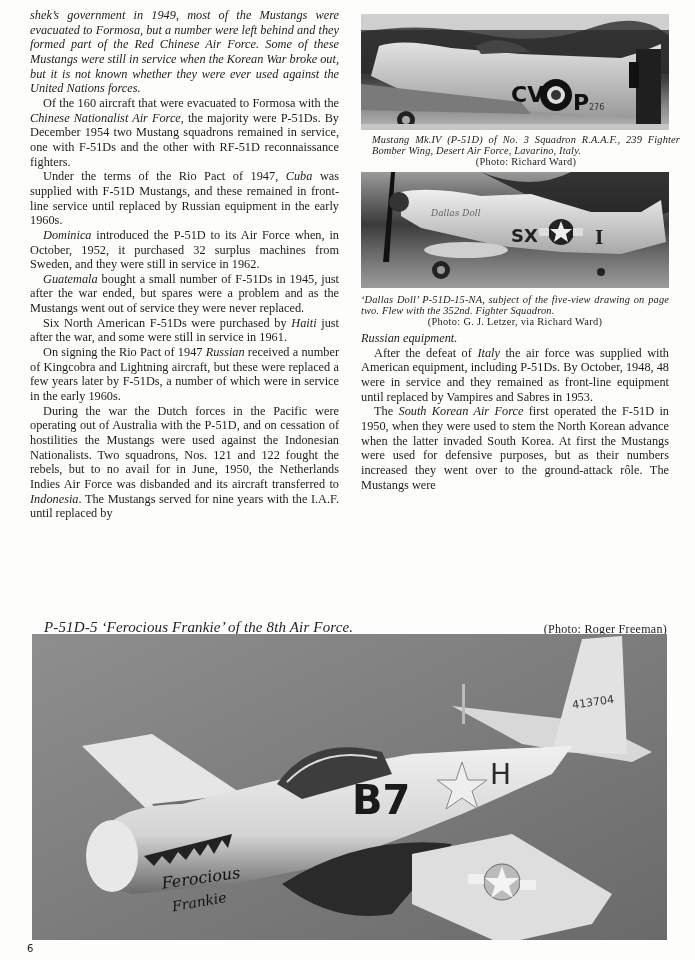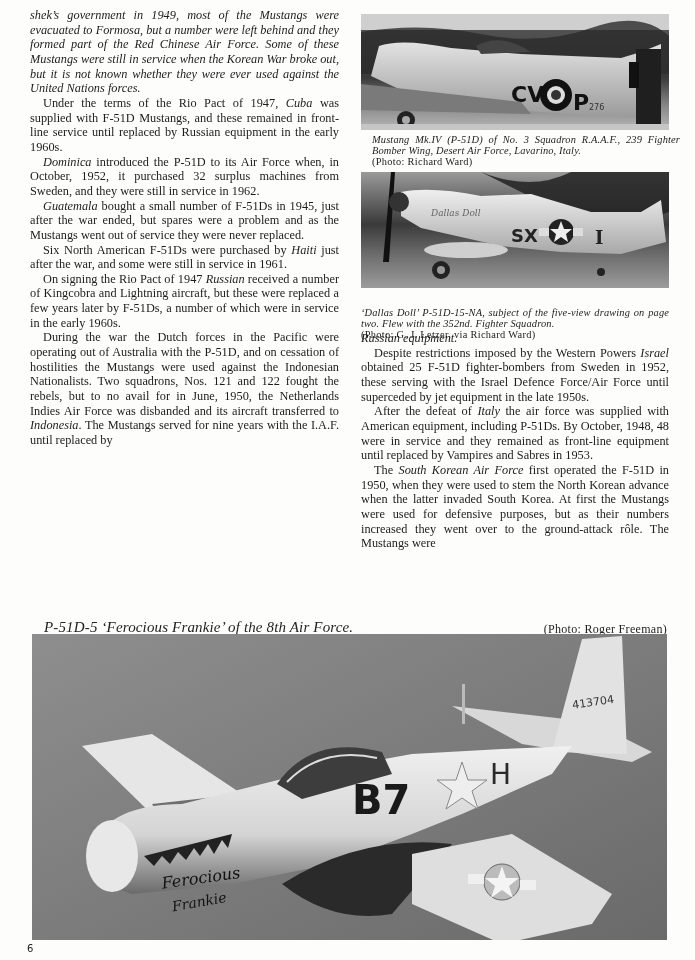--- a/index.html
+++ b/index.html
@@ -15,36 +15,37 @@
   .col p.noindent { text-indent:0;font-style:italic; }
   #col-left { left:30px; top:8px; width:309px; }
   #col-right-text { left:361px; top:331px; width:308px; }
   .photo {
     position:absolute; overflow:hidden; background:#777;
   }
   .caption {
     position:absolute; font-size:10.4px; line-height:11.2px; font-style:italic;
     text-align:justify; color:#222; letter-spacing:0.15px;
   }
-  .credit { font-style:normal; display:block; text-align:left; letter-spacing:0.3px; }
+  .credit { font-style:normal; display:block; text-align:center; letter-spacing:0.3px; }
   #photo1 { left:361px; top:14px; width:308px; height:116px;text-align:center; }
   #cap1 { left:372px; top:134px; width:308px; }
   #photo2 { left:361px; top:172px; width:308px; height:116px; }
-  #cap2 { left:361px; top:294px; width:308px;margin-top:13px; }
+  #cap2 { left:361px; top:294px; width:308px; }
   #cap-main { left:44px; top:622px; font-size:15px; }
   #credit-main { position:absolute; right:28px; top:622px; font-size:12px; font-style:normal; letter-spacing:0.3px; color:#222; }
   #photo-main { left:32px; top:612px; width:635px; height:328px; }
   #page-number { position:absolute; left:27px; top:943px; font-family:"DejaVu Sans", sans-serif; font-size:10px; }
   svg { display:block; }
 </style>
 </head>
 <body>
 
 <div id="col-left" class="col">
     <p class="noindent">shek’s government in 1949, most of the Mustangs were evacuated to Formosa, but a number were left behind and they formed part of the Red Chinese Air Force. Some of these Mustangs were still in service when the Korean War broke out, but it is not known whether they were ever used against the United Nations forces.</p>
+    <p>Of the 160 aircraft that were evacuated to Formosa with the <i>Chinese Nationalist Air Force</i>, the majority were P-51Ds. By December 1954 two Mustang squadrons remained in service, one with F-51Ds and the other with RF-51D reconnaissance fighters.</p>
     <p>Under the terms of the Rio Pact of 1947, <i>Cuba</i> was supplied with F-51D Mustangs, and these remained in front-line service until replaced by Russian equipment in the early 1960s.</p>
     <p><i>Dominica</i> introduced the P-51D to its Air Force when, in October, 1952, it purchased 32 surplus machines from Sweden, and they were still in service in 1962.</p>
     <p><i>Guatemala</i> bought a small number of F-51Ds in 1945, just after the war ended, but spares were a problem and as the Mustangs went out of service they were never replaced.</p>
     <p>Six North American F-51Ds were purchased by <i>Haiti</i> just after the war, and some were still in service in 1961.</p>
     <p>On signing the Rio Pact of 1947 <i>Russian</i> received a number of Kingcobra and Lightning aircraft, but these were replaced a few years later by F-51Ds, a number of which were in service in the early 1960s.</p>
     <p>During the war the Dutch forces in the Pacific were operating out of Australia with the P-51D, and on cessation of hostilities the Mustangs were used against the Indonesian Nationalists. Two squadrons, Nos. 121 and 122 fought the rebels, but to no avail for in June, 1950, the Netherlands Indies Air Force was disbanded and its aircraft transferred to <i>Indonesia</i>. The Mustangs served for nine years with the I.A.F. until replaced by</p>
   </div>
 
 <div id="photo1" class="photo">
   <svg width="308" height="116" viewBox="0 0 308 116">
@@ -127,21 +128,20 @@
     <circle cx="240" cy="100" r="4" fill="#222"></circle>
   </svg>
 </div>
 <div id="cap2" class="caption">
   <span>‘Dallas Doll’ P-51D-15-NA, subject of the five-view drawing on page two. Flew with the 352nd. Fighter Squadron.</span>
   <span class="credit">(Photo: G. J. Letzer, via Richard Ward)</span>
 </div>
 
 <div id="col-right-text" class="col">
     <p class="noindent">Russian equipment.</p>
-    <p>Despite restrictions imposed by the Western Powers <i>Israel</i> obtained 25 F-51D fighter-bombers from Sweden in 1952, these serving with the Israel Defence Force/Air Force until superceded by jet equipment in the late 1950s.</p>
     <p>After the defeat of <i>Italy</i> the air force was supplied with American equipment, including P-51Ds. By October, 1948, 48 were in service and they remained as front-line equipment until replaced by Vampires and Sabres in 1953.</p>
     <p>The <i>South Korean Air Force</i> first operated the F-51D in 1950, when they were used to stem the North Korean advance when the latter invaded South Korea. At first the Mustangs were used for defensive purposes, but as their numbers increased they went over to the ground-attack rôle. The Mustangs were</p>
   </div>
 
 <div id="cap-main" class="caption" style="width:auto;">P-51D-5 ‘Ferocious Frankie’ of the 8th Air Force.</div>
 <div id="credit-main">(Photo: Roger Freeman)</div>
 
 <div id="photo-main" class="photo" style="top:634px; height:306px;">
   <svg width="635" height="306" viewBox="0 0 635 306">
     <defs>

